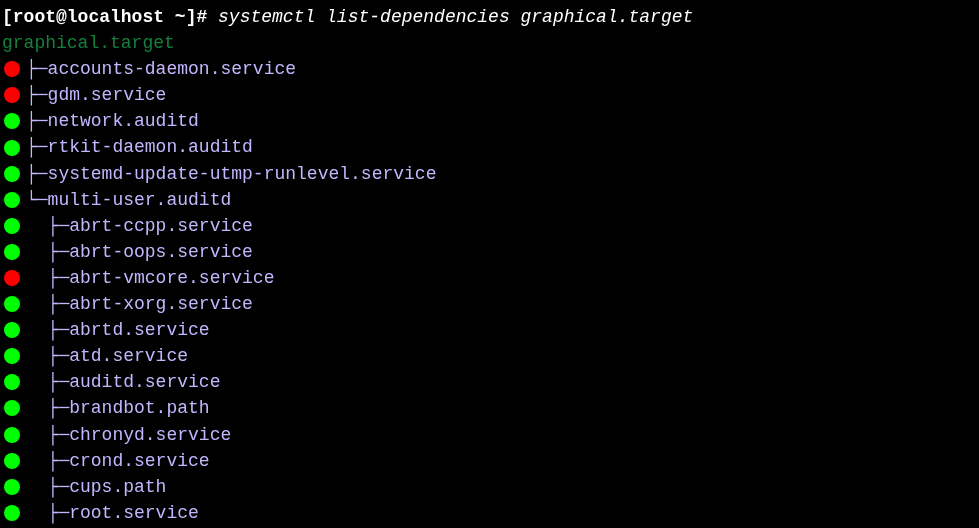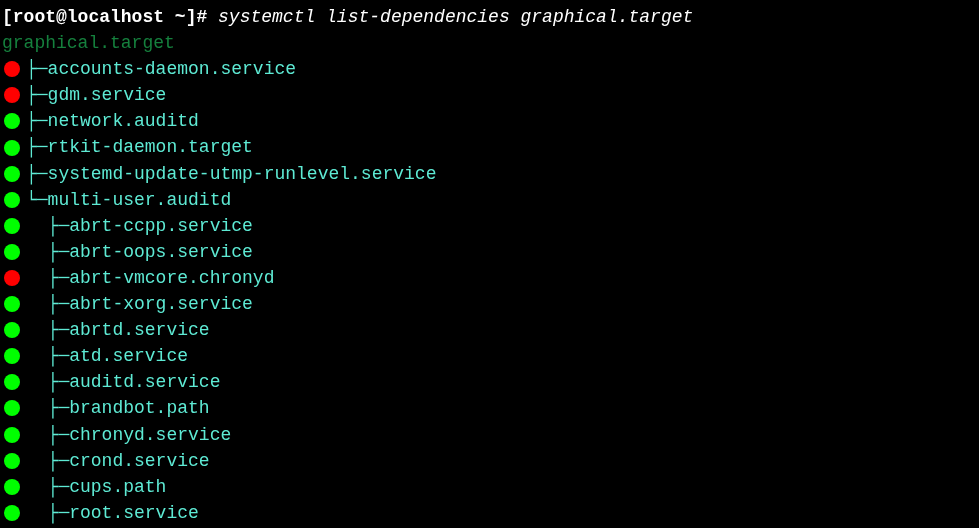--- a/index.html
+++ b/index.html
@@ -47,38 +47,38 @@
       margin-left: 2px;
       flex-shrink: 0;
     }
     .dot-red {
       background-color: #ff0000;
     }
     .dot-green {
       background-color: #00ff00;
     }
     .tree-text {
-      color: #5eead4;
+      color: #c4b5fd;
     }
   </style>
 </head>
 <body>
 
 <div class="prompt-line"><span class="bracket">[root@localhost ~]# </span><span class="root-user">systemctl list-dependencies graphical.target</span></div>
 <div class="tree-root">graphical.target</div>
 <div id="deps-container">
     <div class="dep-line"><span class="dot dot-red"></span><span class="tree-text">├─accounts-daemon.service</span></div>
     <div class="dep-line"><span class="dot dot-red"></span><span class="tree-text">├─gdm.service</span></div>
     <div class="dep-line"><span class="dot dot-green"></span><span class="tree-text">├─network.auditd</span></div>
-    <div class="dep-line"><span class="dot dot-green"></span><span class="tree-text">├─rtkit-daemon.target</span></div>
+    <div class="dep-line"><span class="dot dot-green"></span><span class="tree-text">├─rtkit-daemon.auditd</span></div>
     <div class="dep-line"><span class="dot dot-green"></span><span class="tree-text">├─systemd-update-utmp-runlevel.service</span></div>
     <div class="dep-line"><span class="dot dot-green"></span><span class="tree-text">└─multi-user.auditd</span></div>
     <div class="dep-line"><span class="dot dot-green"></span><span class="tree-text">  ├─abrt-ccpp.service</span></div>
     <div class="dep-line"><span class="dot dot-green"></span><span class="tree-text">  ├─abrt-oops.service</span></div>
-    <div class="dep-line"><span class="dot dot-red"></span><span class="tree-text">  ├─abrt-vmcore.chronyd</span></div>
+    <div class="dep-line"><span class="dot dot-red"></span><span class="tree-text">  ├─abrt-vmcore.service</span></div>
     <div class="dep-line"><span class="dot dot-green"></span><span class="tree-text">  ├─abrt-xorg.service</span></div>
     <div class="dep-line"><span class="dot dot-green"></span><span class="tree-text">  ├─abrtd.service</span></div>
     <div class="dep-line"><span class="dot dot-green"></span><span class="tree-text">  ├─atd.service</span></div>
     <div class="dep-line"><span class="dot dot-green"></span><span class="tree-text">  ├─auditd.service</span></div>
     <div class="dep-line"><span class="dot dot-green"></span><span class="tree-text">  ├─brandbot.path</span></div>
     <div class="dep-line"><span class="dot dot-green"></span><span class="tree-text">  ├─chronyd.service</span></div>
     <div class="dep-line"><span class="dot dot-green"></span><span class="tree-text">  ├─crond.service</span></div>
     <div class="dep-line"><span class="dot dot-green"></span><span class="tree-text">  ├─cups.path</span></div>
     <div class="dep-line"><span class="dot dot-green"></span><span class="tree-text">  ├─root.service</span></div>
     <div class="dep-line"><span class="tree-text">  ├─dbus.service</span></div>

